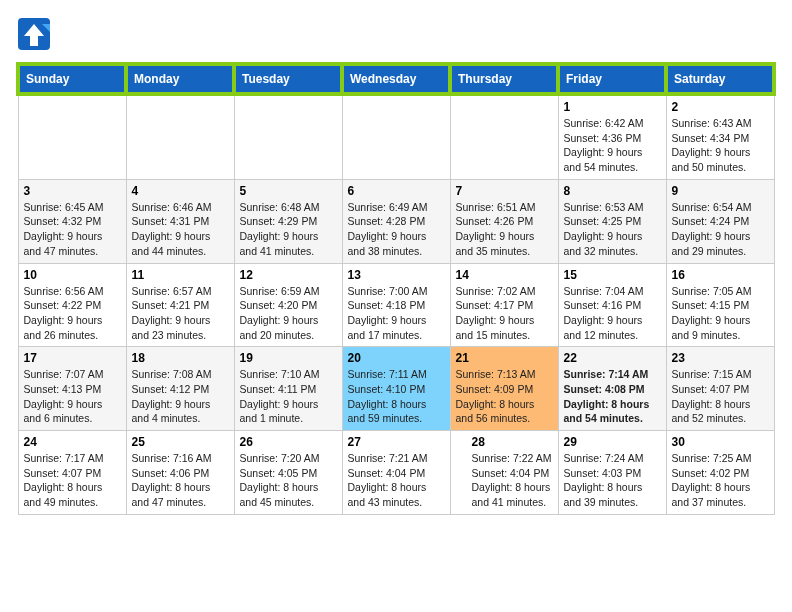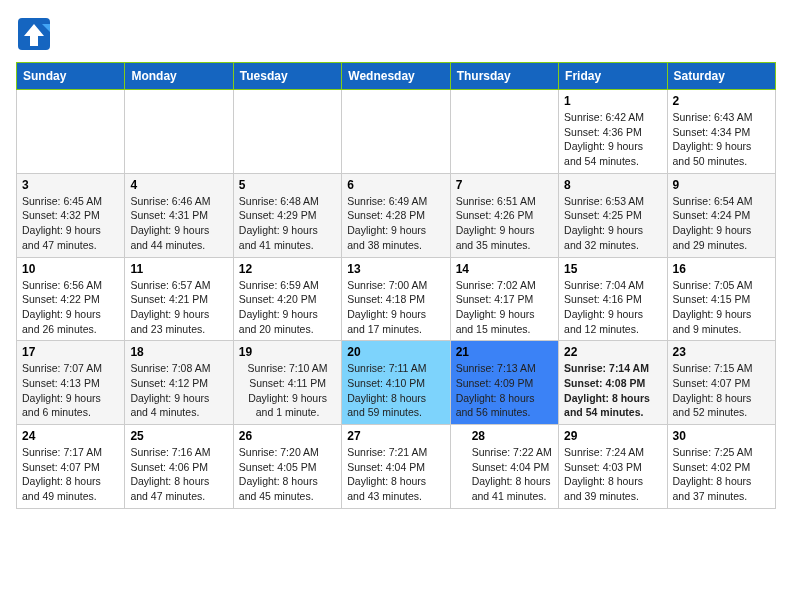--- a/index.html
+++ b/index.html
@@ -40,21 +40,21 @@
       border-collapse: collapse;
       font-size: 11px;
     }
     .calendar th {
       background: #1565c0;
       color: #fff;
       text-align: left;
       padding: 6px 6px;
       font-size: 12px;
       font-weight: bold;
-      border: 1px solid #84cc16;
+      border: 4px solid #84cc16;
     }
     .calendar td {
       border: 1px solid #ccc;
       vertical-align: top;
       padding: 4px 5px;
       width: calc(100% / 7);
       min-height: 80px;
       background: #fff;
     }
     .calendar tr:nth-child(even) td {
@@ -244,33 +244,33 @@
         </td>
         <td style="background: rgb(245, 245, 245);">
           <span class="day-number">18</span>
           <div class="day-info" style="white-space: pre-line;">Sunrise: 7:08 AM
 Sunset: 4:12 PM
 Daylight: 9 hours
 and 4 minutes.</div>
         </td>
         <td style="background: rgb(245, 245, 245);">
           <span class="day-number">19</span>
-          <div class="day-info" style="white-space: pre-line; text-align: center;">Sunrise: 7:10 AM
+          <div class="day-info" style="white-space: pre-line;">Sunrise: 7:10 AM
 Sunset: 4:11 PM
 Daylight: 9 hours
 and 1 minute.</div>
         </td>
         <td style="background: #7dd3fc;">
           <span class="day-number">20</span>
           <div class="day-info" style="white-space: pre-line;">Sunrise: 7:11 AM
 Sunset: 4:10 PM
 Daylight: 8 hours
 and 59 minutes.</div>
         </td>
-        <td style="background: #3b82f6;">
+        <td style="background: #fdba74;">
           <span class="day-number">21</span>
           <div class="day-info" style="white-space: pre-line;">Sunrise: 7:13 AM
 Sunset: 4:09 PM
 Daylight: 8 hours
 and 56 minutes.</div>
         </td>
         <td style="background: rgb(245, 245, 245);">
           <span class="day-number">22</span>
           <div class="day-info" style="white-space: pre-line; font-weight: bold;">Sunrise: 7:14 AM
 Sunset: 4:08 PM

